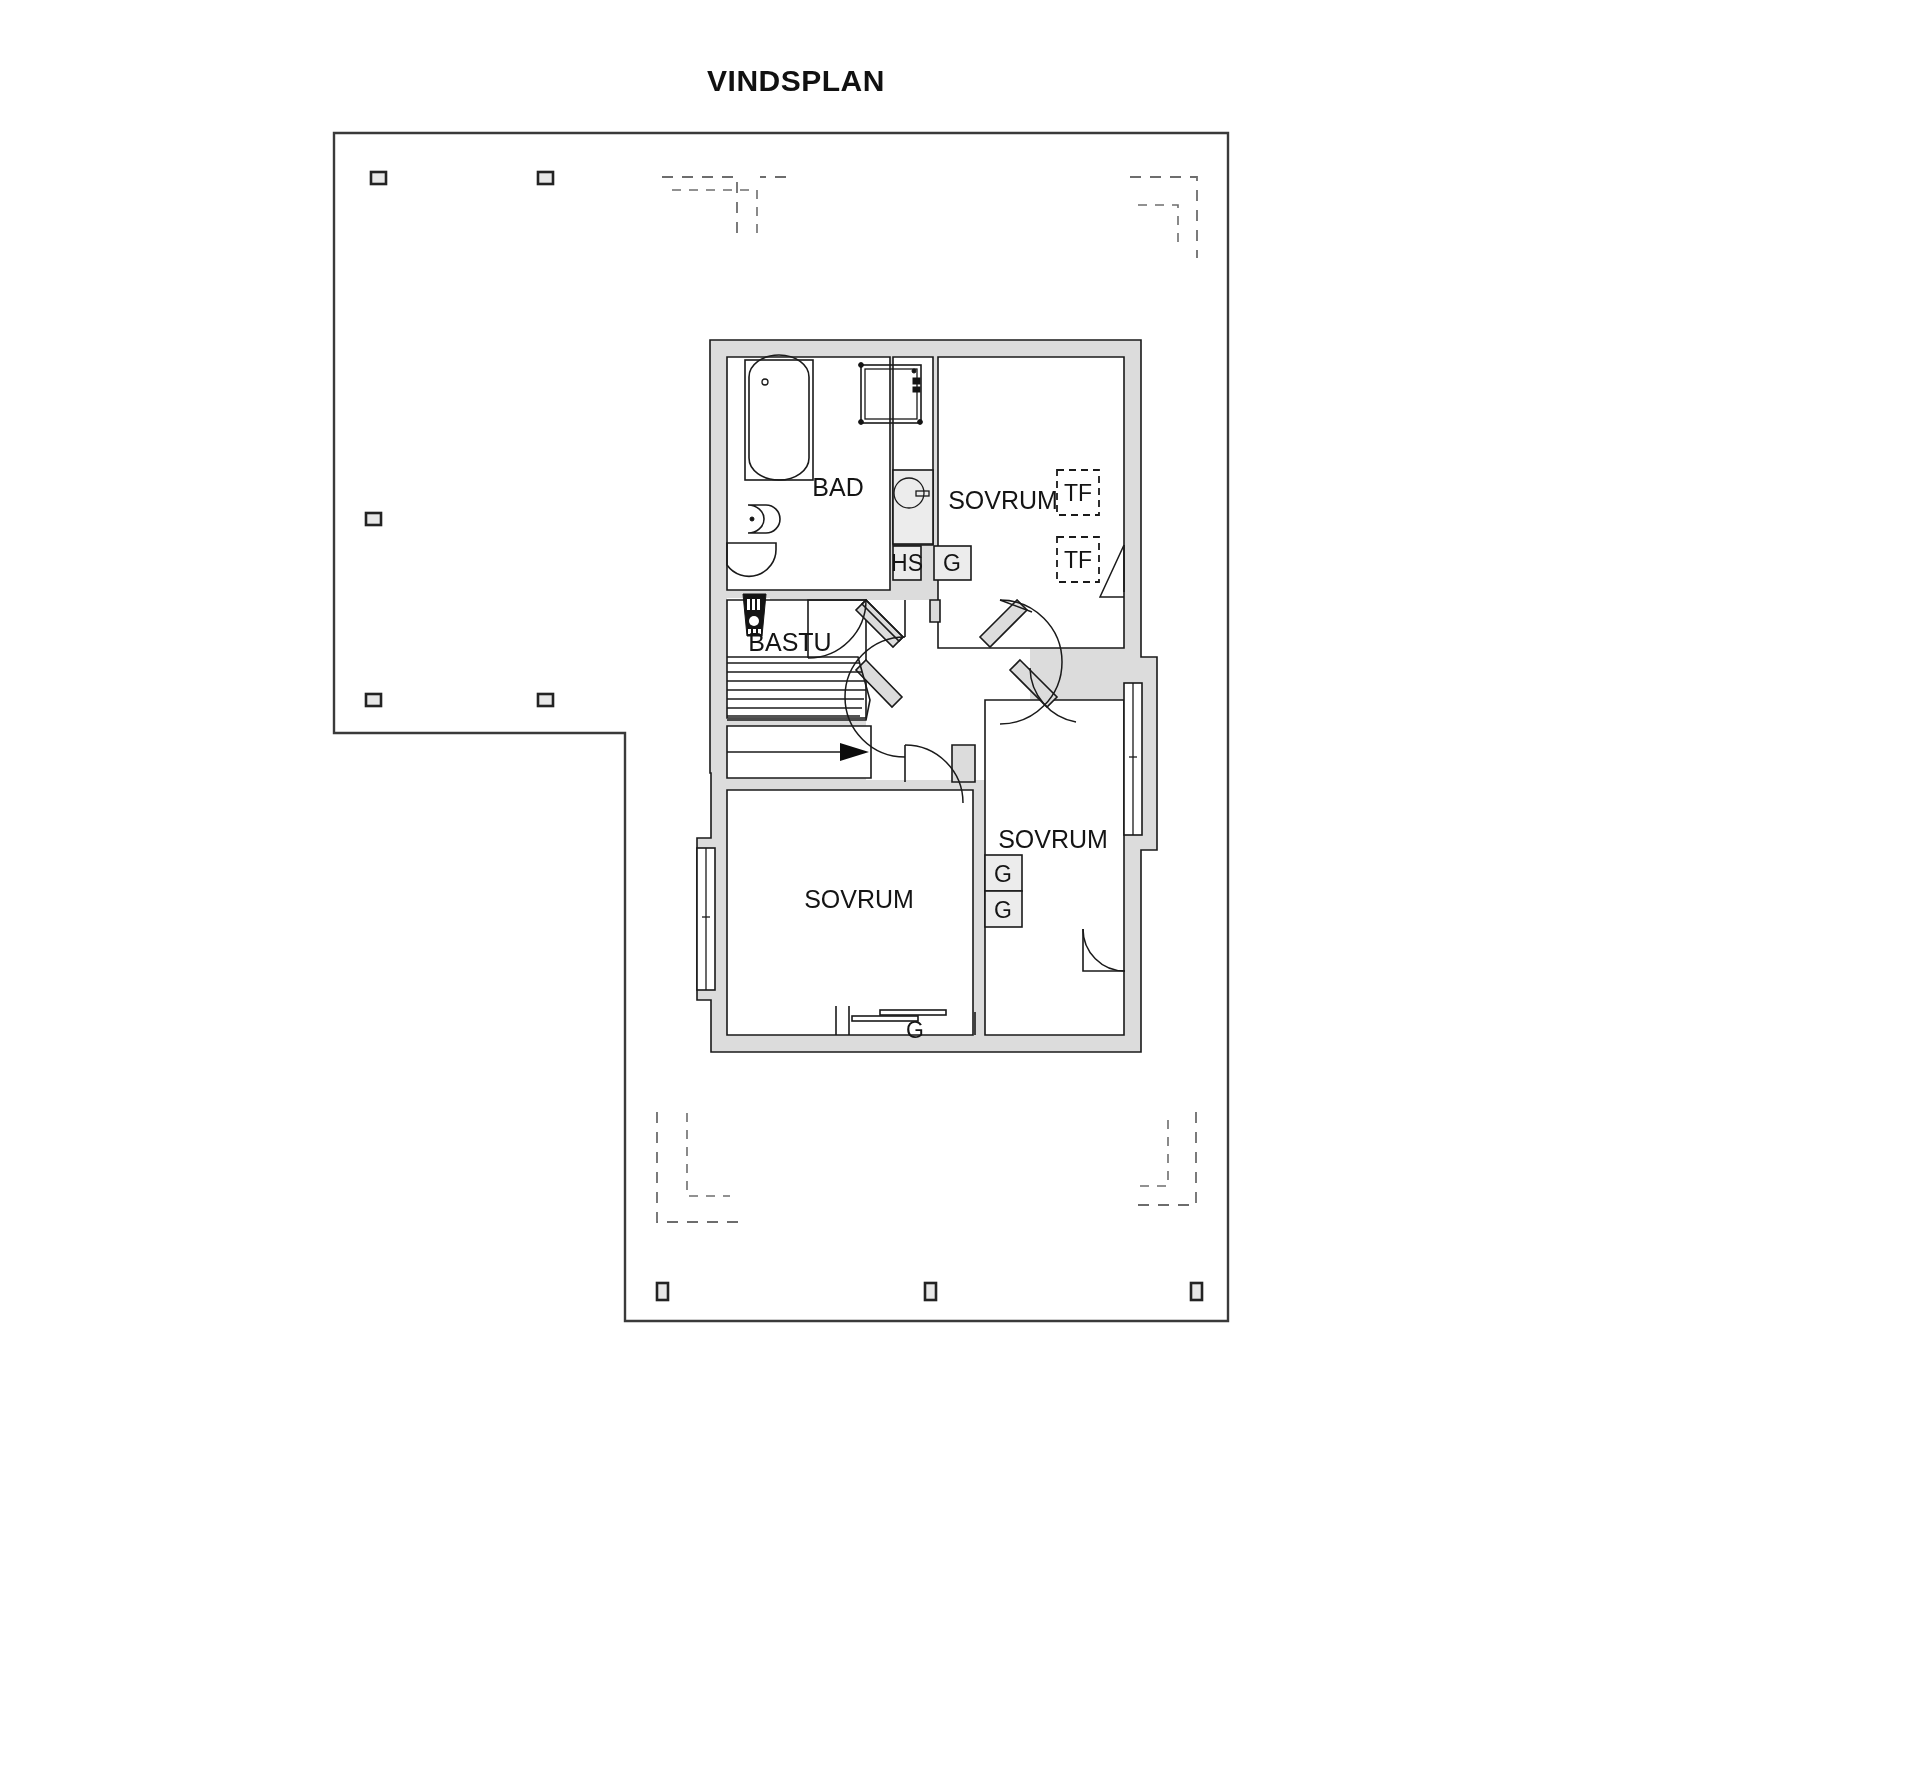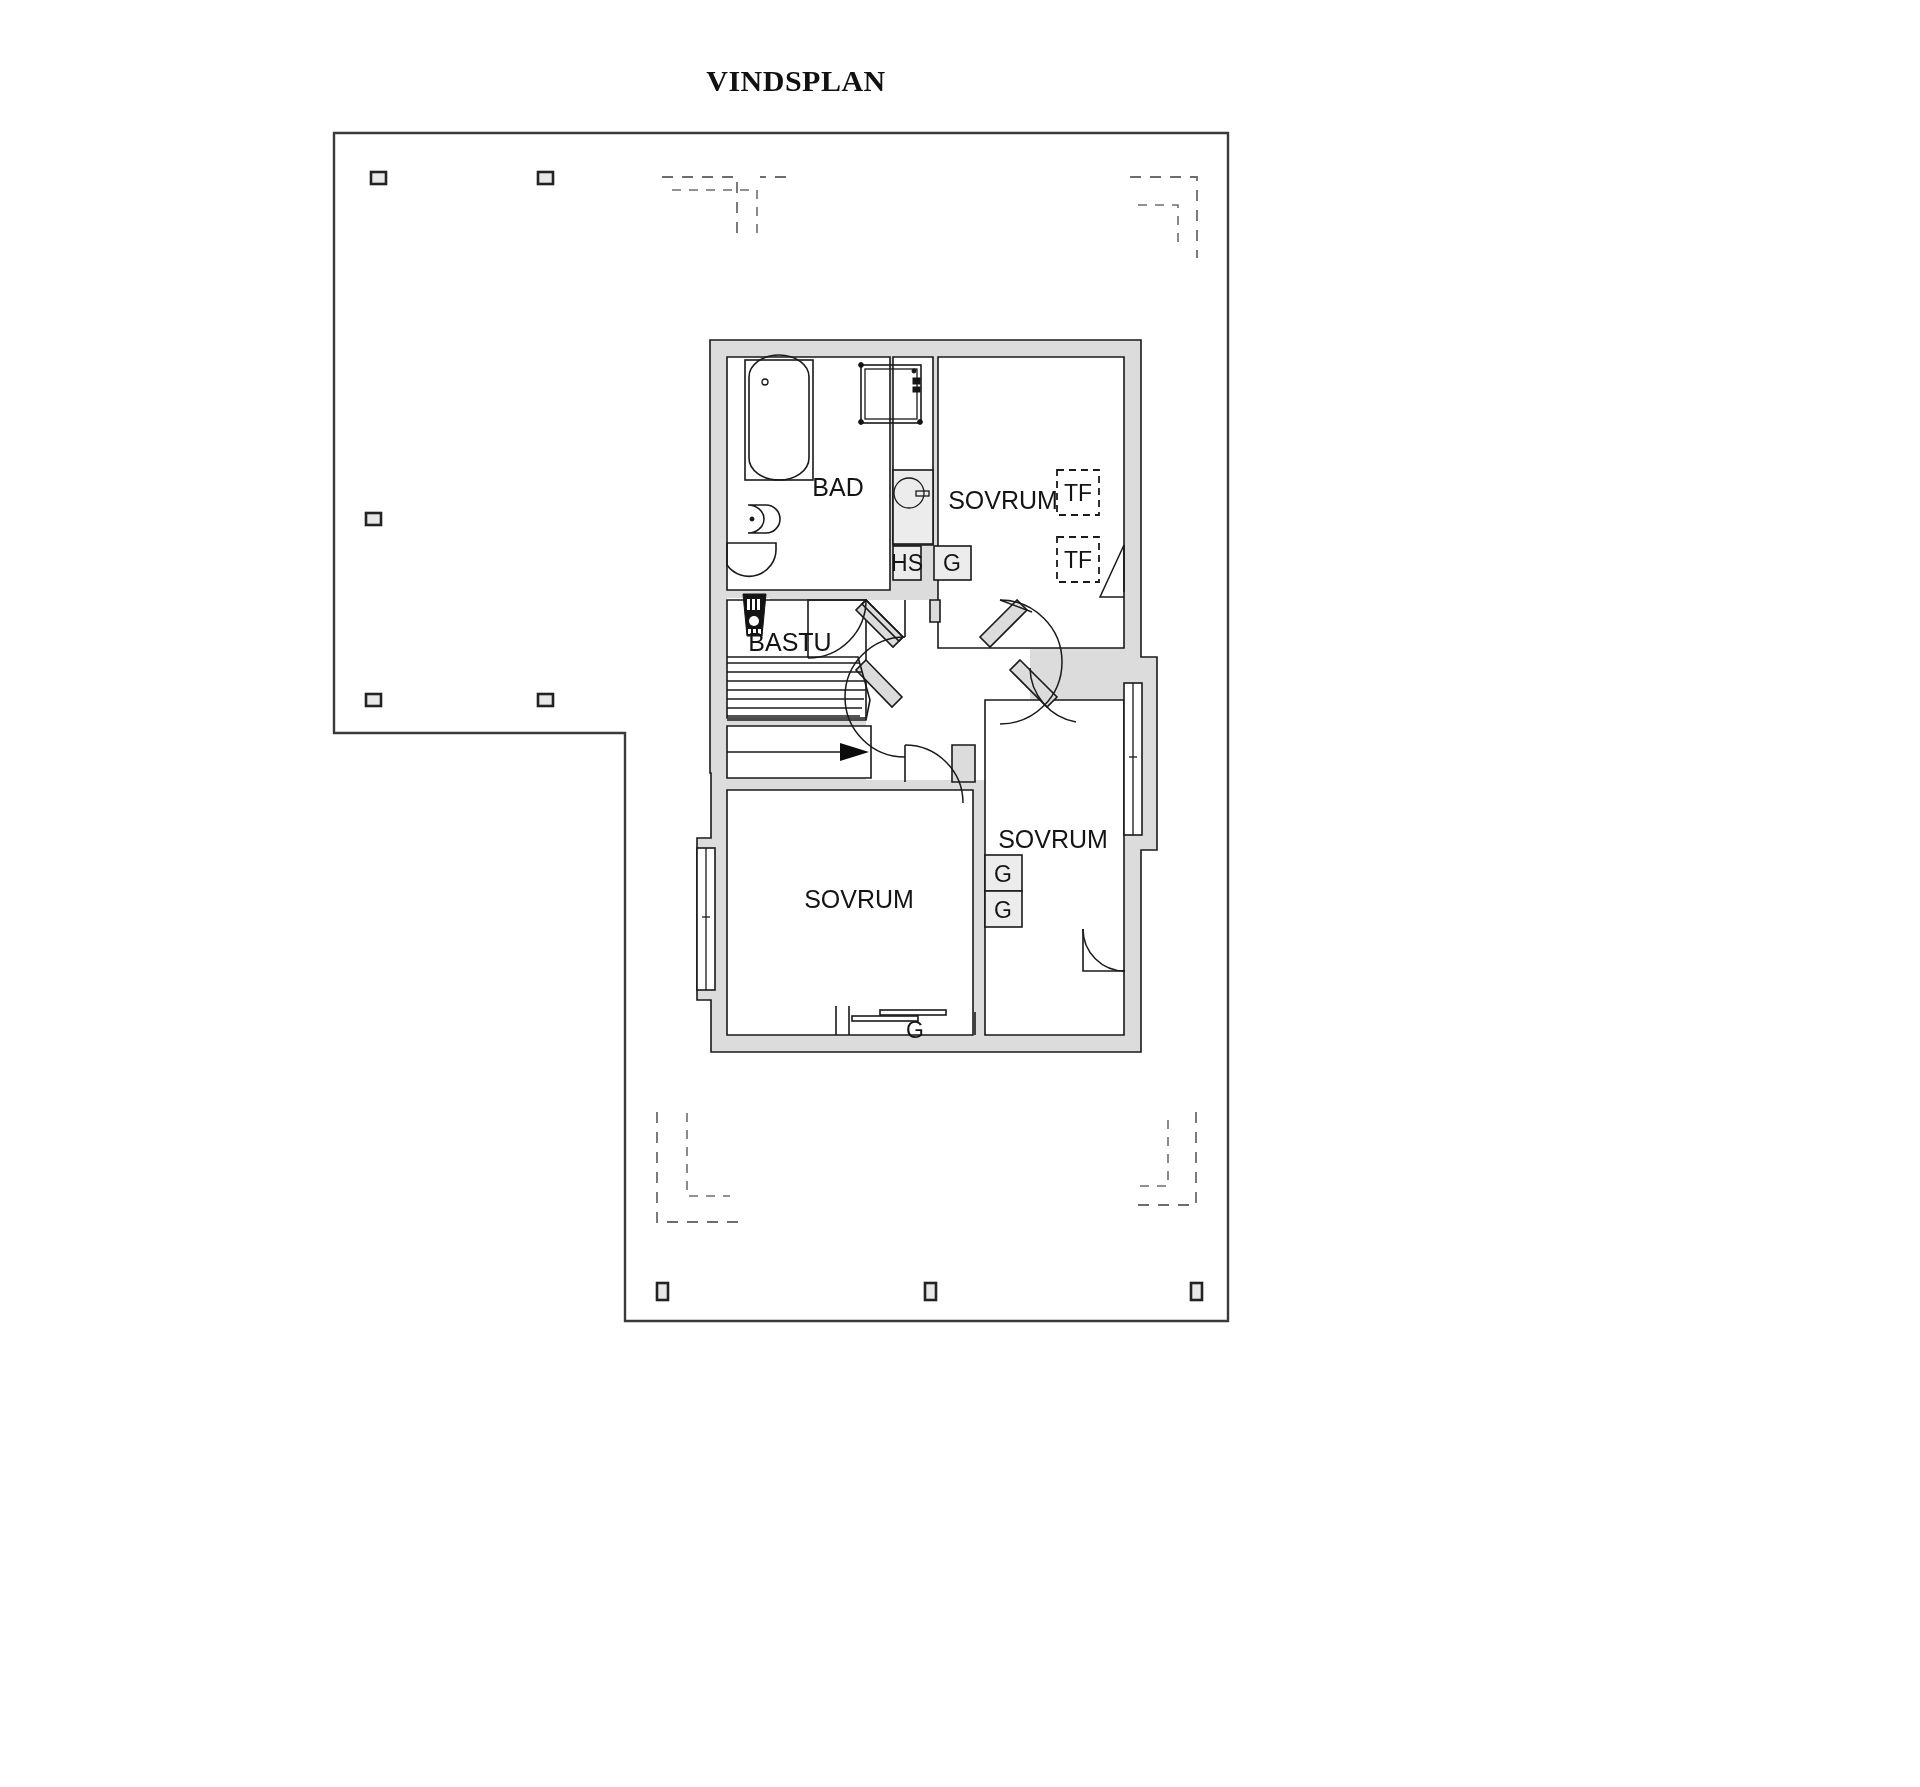--- a/index.html
+++ b/index.html
@@ -13,21 +13,21 @@
     font-family: "Liberation Sans", sans-serif;
     overflow: hidden;
     position: relative;
   }
   #plan-title {
     position: absolute;
     top: 64px;
     left: 0;
     width: 1592px;
     text-align: center;
-    font-family: Liberation Serif, serif;
+    font-family: Liberation Sans, sans-serif;
     font-weight: bold;
     font-size: 30px;
     letter-spacing: 0.5px;
     color: #111111;
   }
   #floorplan-canvas {
     position: absolute;
     top: 0;
     left: 0;
   }

